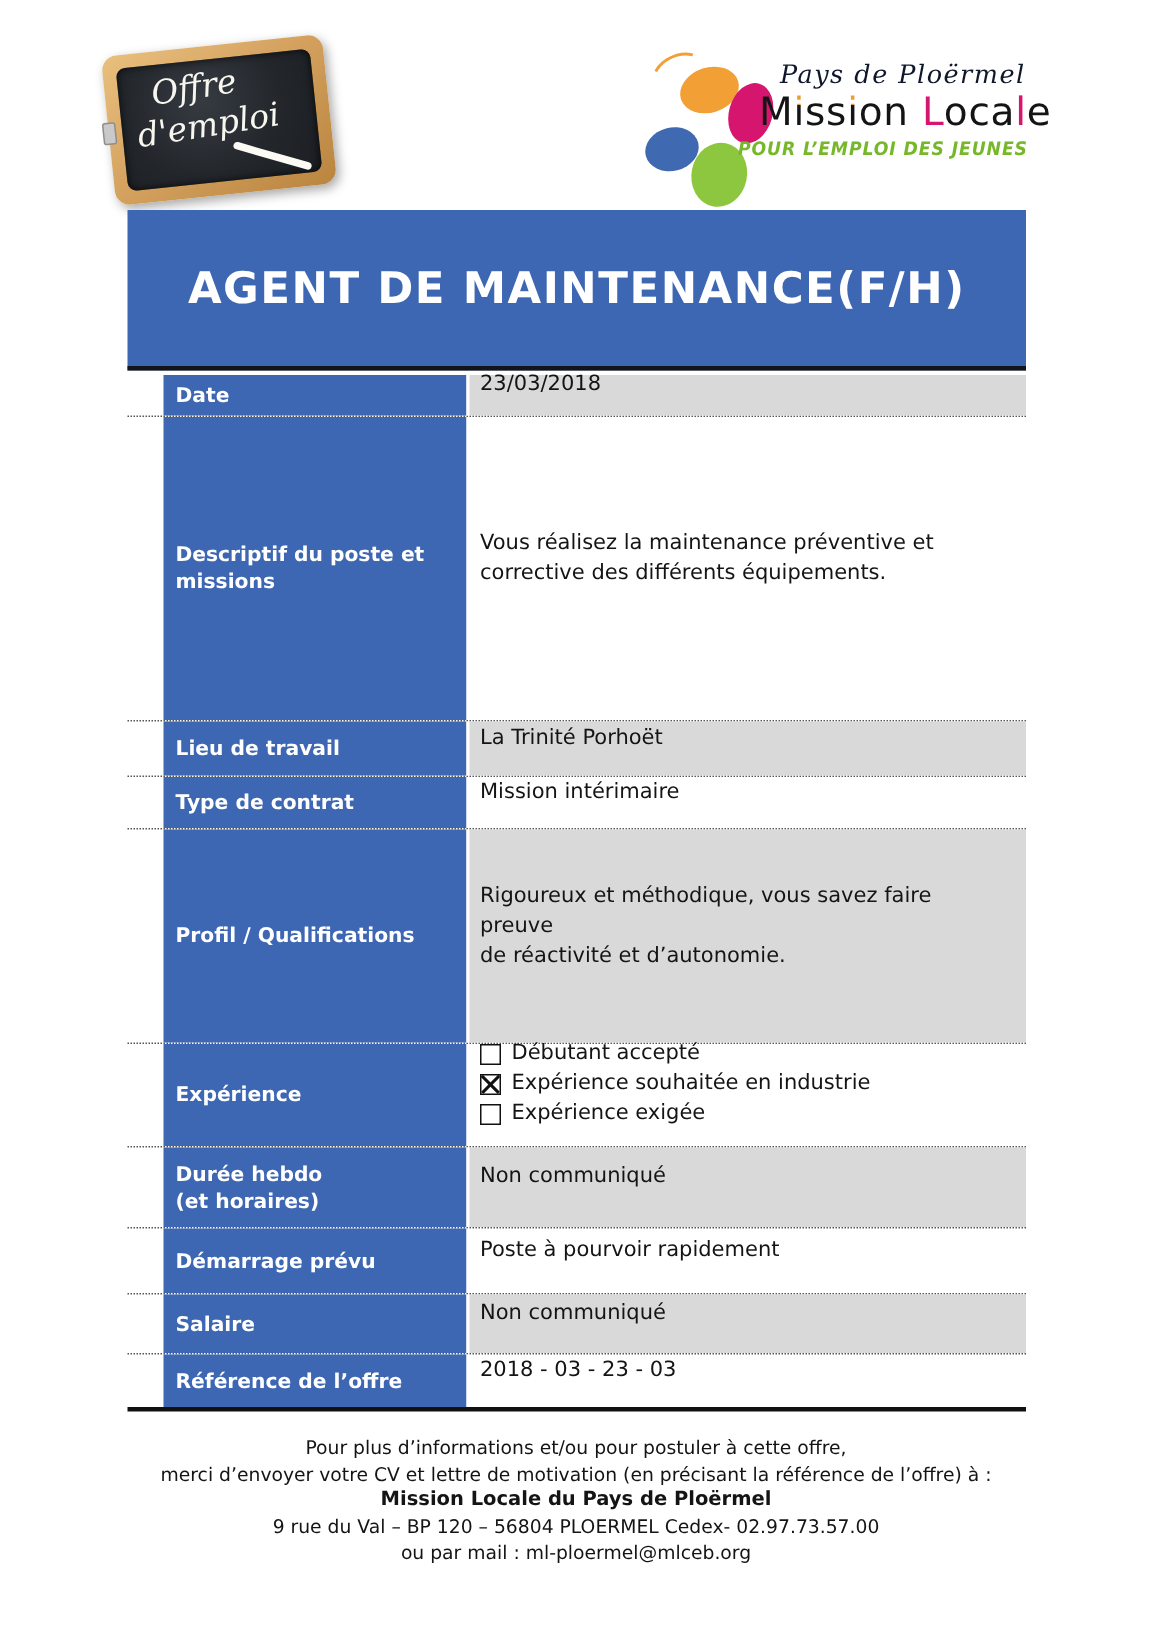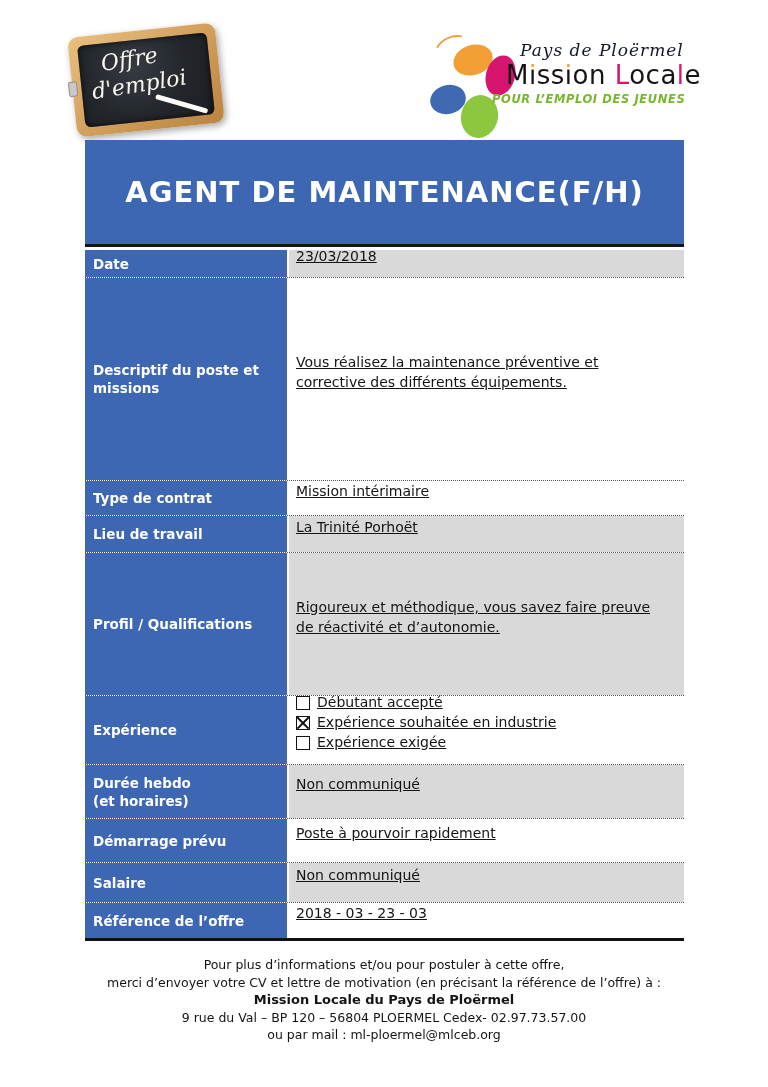--- a/index.html
+++ b/index.html
@@ -53,25 +53,25 @@
     display:flex; flex-direction:row; align-items:center; justify-content:center; text-align:center;
   }
 
   
   .job-table { position:absolute; left:85px; top:250px; width:599px; border-bottom:3px solid #111; }
   .row { display:flex; border-bottom:1px dotted #555; box-sizing:border-box; }
   .row:last-child { border-bottom:none; }
   .cell { box-sizing:border-box; }
   .lbl {
     width:202px; flex:0 0 202px; background:#3d66b3; color:#ffffff; font-weight:bold; font-size:13.5px;
-    display:flex; align-items:center; padding-left:8px; line-height:18px; white-space:pre-line;
+    display:flex; align-items:center; padding-left:8px; line-height:18px; white-space:pre-line;margin-left:24px;
   }
   .val {
     flex:1; display:flex; align-items:center; padding:2px 14px 17px 7px; font-size:14px; color:#141414;
-    line-height:20px; white-space:pre-line; border-left:2px solid #ffffff;text-decoration:underline;
+    line-height:20px; white-space:pre-line; border-left:2px solid #ffffff;
   }
   .shaded .val { background:#d9d9d9; }
   .r0{height:28px} .r1{height:203px} .r2{height:37px} .r3{height:35px} .r4{height:143px}
   .r5{height:69px} .r6{height:54px} .r7{height:44px} .r8{height:40px} .r9{height:35px}
   .opts { flex-direction:column; align-items:flex-start; justify-content:center; gap:1px; }
   .opt { display:flex; align-items:center; gap:7px; font-size:14px; line-height:19px; }
   .cb { position:relative; width:12px; height:12px; flex:0 0 auto; border:1.6px solid #111; background:#fff; }
   .cb.checked::before, .cb.checked::after {
     content:""; position:absolute; left:-2px; top:5px; width:16px; height:1.6px; background:#111;
   }
@@ -124,28 +124,28 @@
       <div class="cell val">23/03/2018</div>
     </div>
 
     <div class="row r1">
       <div class="cell lbl">Descriptif du poste et
 missions</div>
       <div class="cell val">Vous réalisez la maintenance préventive et
 corrective des différents équipements.</div>
     </div>
 
+    <div class="row r2 shaded">
+      <div class="cell lbl">Lieu de travail</div>
+      <div class="cell val">La Trinité Porhoët</div>
+    </div>
+
     <div class="row r3">
       <div class="cell lbl">Type de contrat</div>
       <div class="cell val">Mission intérimaire</div>
-    </div>
-
-    <div class="row r2 shaded">
-      <div class="cell lbl">Lieu de travail</div>
-      <div class="cell val">La Trinité Porhoët</div>
     </div>
 
     <div class="row r4 shaded">
       <div class="cell lbl">Profil / Qualifications</div>
       <div class="cell val">Rigoureux et méthodique, vous savez faire preuve
 de réactivité et d’autonomie.</div>
     </div>
 
     <div class="row r5">
       <div class="cell lbl">Expérience</div>

